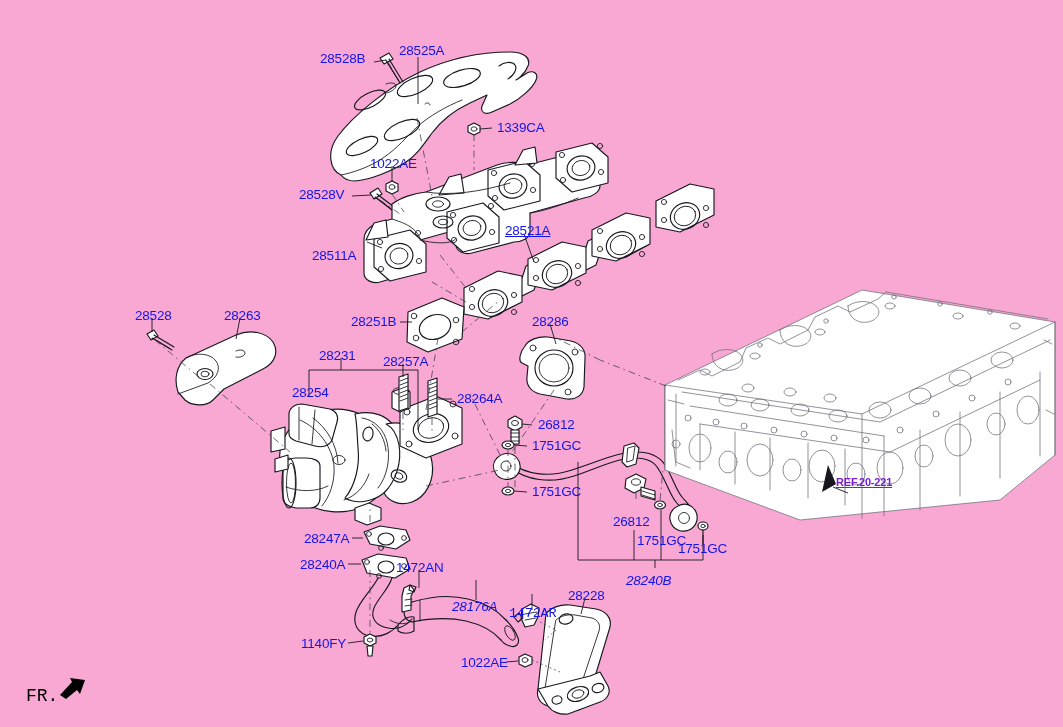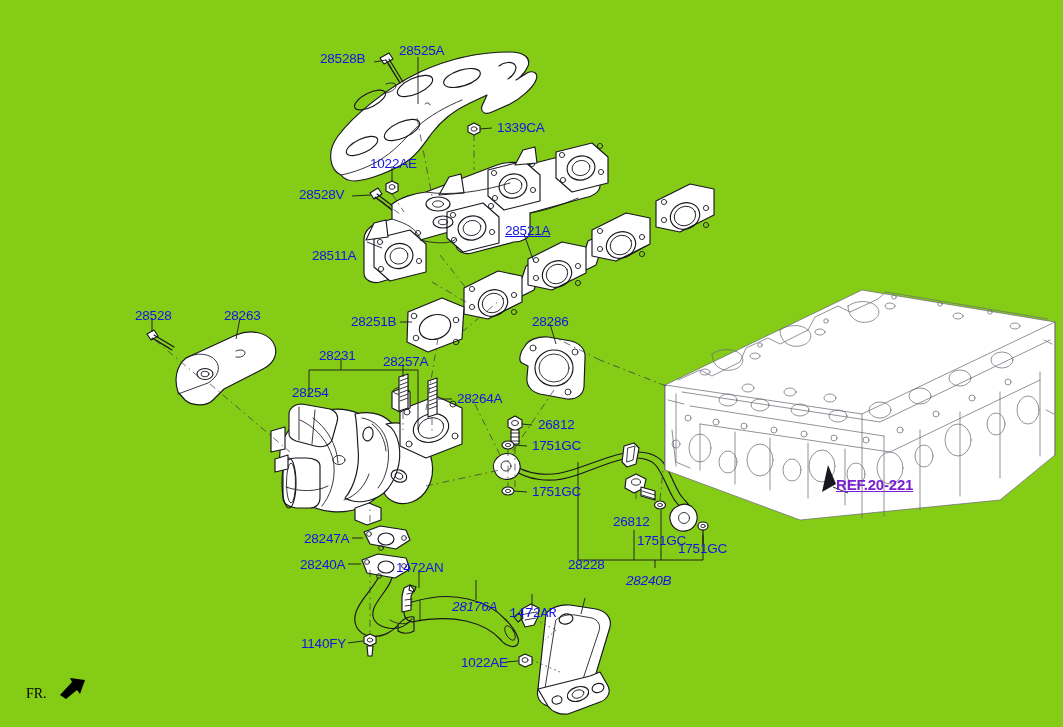--- a/index.html
+++ b/index.html
@@ -5,51 +5,51 @@
 <style>
   html,body{margin:0;padding:0;background:#ffffff;}
   body{
     font-family:"Liberation Sans","DejaVu Sans",sans-serif;
     -webkit-font-smoothing:antialiased;
   }
   #diagram{
     position:relative;
     width:1063px;
     height:727px;
-    background:#84cc16;
+    background:#f9a8d4;
     overflow:hidden;
   }
   #art{position:absolute;left:0;top:0;width:1063px;height:727px;}
   .lbl{
     position:absolute;
     color:#1414e6;
     font-size:13.5px;
     font-family:"Liberation Sans","DejaVu Sans",sans-serif;
     white-space:nowrap;
     letter-spacing:-0.2px;
     line-height:1;
     user-select:none;
   }
   .reflbl{
     position:absolute;
     color:#7a1fd0;
-    font-size:15px;
+    font-size:11px;
     font-weight:bold;
     font-family:"Liberation Sans","DejaVu Sans",sans-serif;
     white-space:nowrap;
     text-decoration:underline;
     letter-spacing:-0.2px;
     line-height:1;
     user-select:none;
   }
   .frlbl{
     position:absolute;
     color:#000000;
-    font-size:14px;
-    font-family:Liberation Serif, serif;
+    font-size:18px;
+    font-family:Liberation Mono, monospace;
     white-space:nowrap;
     line-height:1;
     user-select:none;
   }
 </style>
 </head>
 <body>
 
 <div id="diagram">
 
@@ -607,21 +607,21 @@
   <span class="lbl" style="left:532px;top:485px;">1751GC</span>
   <span class="lbl" style="left:613px;top:515px;">26812</span>
   <span class="lbl" style="left:637px;top:534px;">1751GC</span>
   <span class="lbl" style="left:678px;top:542px;">1751GC</span>
   <span class="lbl" style="left:626px;top:574px;font-style:italic;">28240B</span>
   <span class="lbl" style="left:304px;top:532px;">28247A</span>
   <span class="lbl" style="left:300px;top:558px;">28240A</span>
   <span class="lbl" style="left:396px;top:561px;">1472AN</span>
   <span class="lbl" style="left:452px;top:600px;font-style:italic;">28176A</span>
   <span class="lbl" style="left:509px;top:607px;font-family:Liberation Mono, monospace;">1472AR</span>
-  <span class="lbl" style="left:568px;top:558px;">28228</span>
+  <span class="lbl" style="left:568px;top:589px;">28228</span>
   <span class="lbl" style="left:301px;top:637px;">1140FY</span>
   <span class="lbl" style="left:461px;top:656px;">1022AE</span>
 
   <span class="reflbl" style="left:836px;top:477px;">REF.20-221</span>
 
   <span class="frlbl" style="left:26px;top:687px;">FR.</span>
   <svg style="position:absolute;left:56px;top:676px;width:32px;height:26px;" viewBox="0 0 32 26">
     <path d="M4 19 L16 6 L14 2 L29 4 L24 18 L21 14 L10 23 Z" fill="#000000"></path>
   </svg>
 

